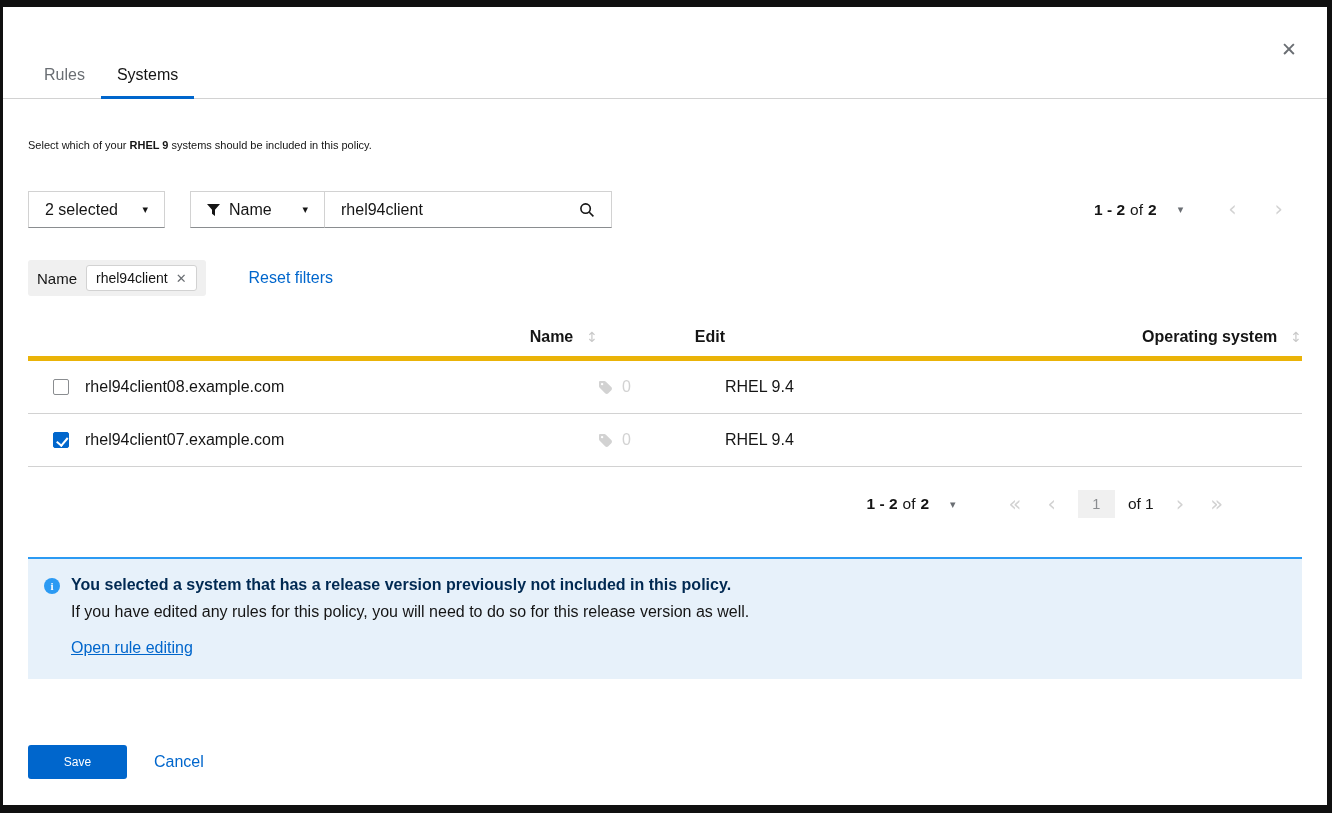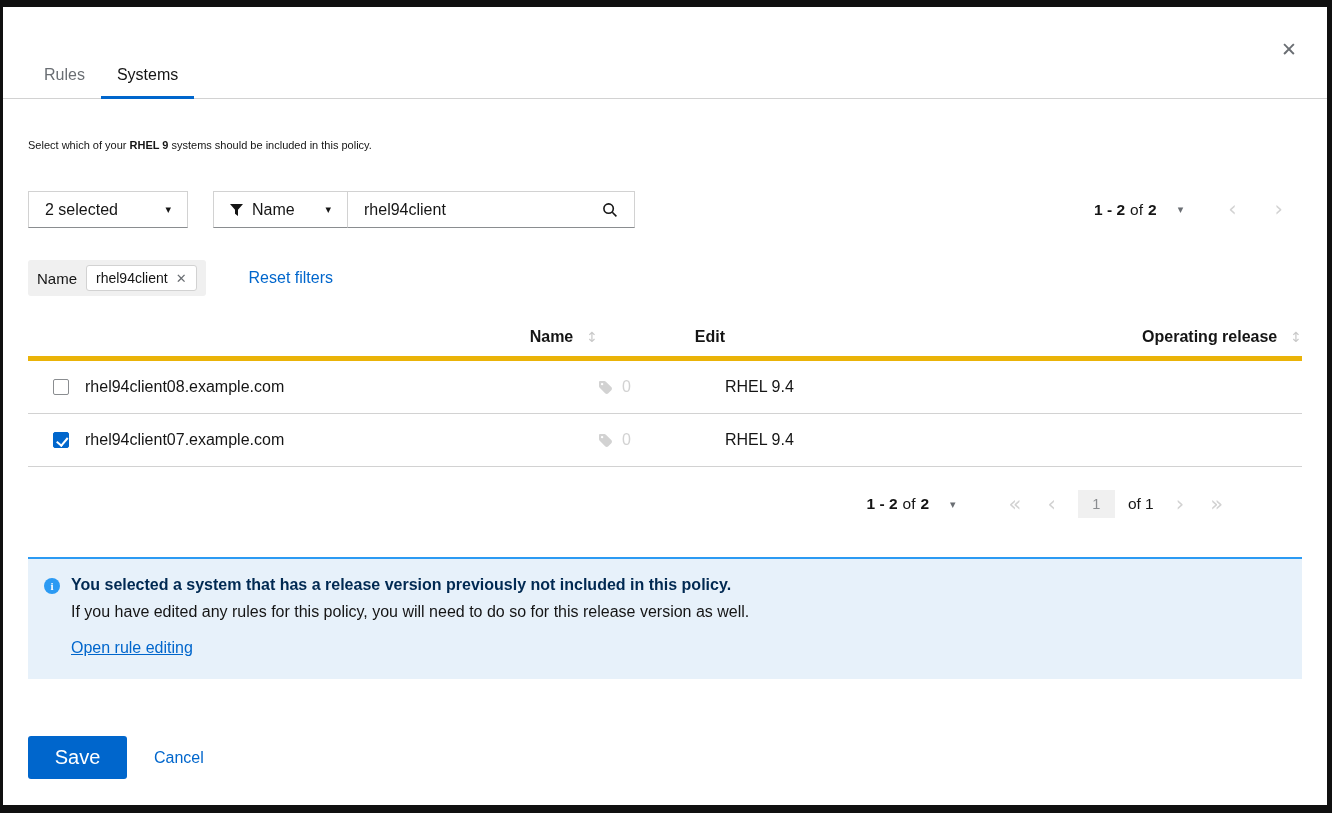--- a/index.html
+++ b/index.html
@@ -38,21 +38,21 @@
   .description { margin-top: 40px; font-size: 11px; }
   .description b { font-weight: 700; }
 
   
   .toolbar { margin-top: 40px; display: flex; align-items: center; justify-content: space-between; }
   .toolbar-left { display: flex; align-items: center; gap: 25px; }
   .control {
     height: 37px; background: #fff; border: 1px solid #d2d2d2; border-bottom-color: #8a8d90;
     display: flex; align-items: center; padding: 0 16px; font-size: 16px; cursor: pointer;
   }
-  .bulk-select { width: 160px; justify-content: space-between; }
+  .bulk-select { width: 137px; justify-content: space-between; }
   .input-group { display: flex; }
   .filter-type { width: 135px; gap: 9px; }
   .filter-type .caret { margin-left: auto; }
   .search-box { width: 288px; margin-left: -1px; justify-content: space-between; cursor: text; }
   .search-box input {
     border: none; outline: none; font-size: 16px; color: #151515; width: 220px;
     font-family: "Liberation Sans", sans-serif; background: transparent; padding: 0;
   }
   .caret { font-size: 11px; color: #151515; font-family: "DejaVu Sans", sans-serif; }
 
@@ -128,21 +128,21 @@
     justify-content: center; font-family: "Liberation Serif", serif; margin-top: 2px; flex: none;
   }
   .alert-title { font-weight: 700; font-size: 16px; color: var(--alert-title, #002952); }
   .alert-desc { margin: 9px 0 0 27px; font-size: 16px; color: #151515; }
   .alert-link { display: inline-block; margin: 18px 0 0 27px; text-decoration: underline; }
 
   
   .footer { padding: 30px 25px 26px; display: flex; align-items: center; }
   .save-btn {
     background: var(--primary, #0066cc); color: #fff; border: none; border-radius: 3px;
-    padding: 10px 0; width: 99px; font-size: 20px; cursor: pointer;
+    padding: 10px 0; width: 99px; font-size: 12px; cursor: pointer;
     font-family: "Liberation Sans", sans-serif;
   }
   .cancel-link { margin-left: 27px; }
 </style>
 </head>
 <body>
 
 <div class="backdrop">
   <div class="modal">
 
@@ -217,21 +217,21 @@
             <col class="col-check">
             <col class="col-name">
             <col class="col-tags">
             <col>
           </colgroup>
         <thead>
           <tr>
             <th class="cell-check"></th>
             <th><span>Name</span><span class="sort-icon">↕</span></th>
             <th><span>Edit</span></th>
-            <th><span>Operating release</span><span class="sort-icon">↕</span></th>
+            <th><span>Operating system</span><span class="sort-icon">↕</span></th>
           </tr>
         </thead>
         <tbody>
           <tr>
             <td class="cell-check">
                 <span class="checkbox"></span>
               </td>
             <td>rhel94client08.example.com</td>
             <td>
                 <span class="tag-cell">

